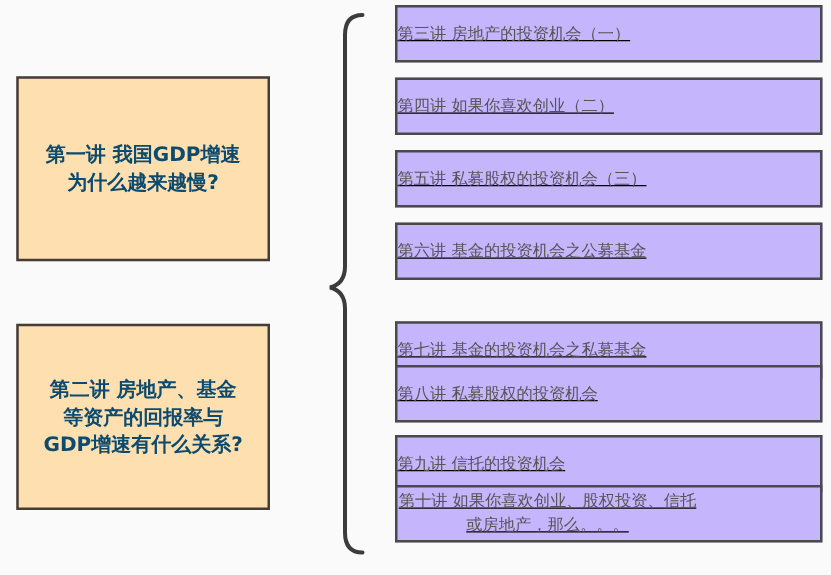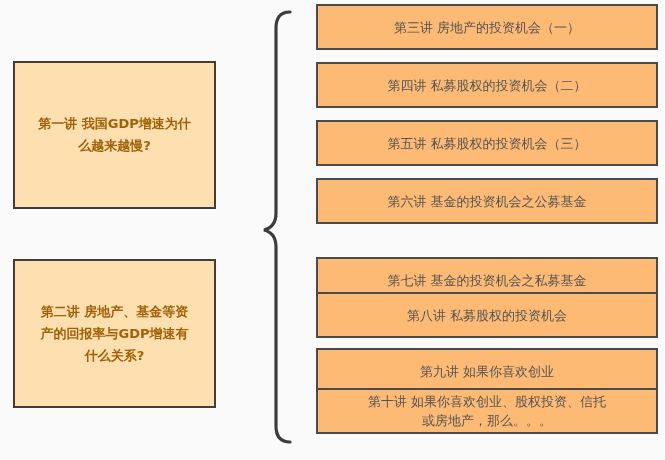--- a/index.html
+++ b/index.html
@@ -9,29 +9,29 @@
     font-family:"DejaVu Sans","Liberation Sans",sans-serif;
   }
   .left-box {
     position:absolute; left:13px; width:199px;
     background:#fddfb0; border:2px solid #433d38;
     display:flex; align-items:center; justify-content:center;
     text-align:center; box-sizing:content-box;
   }
   .left-box span {
     display:block; width:160px;
-    font-size:13px; font-weight:bold; color:#a16207; line-height:22px;
+    font-size:16px; font-weight:bold; color:#0c4a6e; line-height:22px;
   }
   #lb1 { top:61px; height:144px; }
   #lb2 { top:259px; height:145px;align-items:center; }
   .right-box {
     position:absolute; left:316px; width:338px; height:42px;
-    background:#fdba74; border:2px solid #4a4a4a;
-    display:flex; align-items:center; justify-content:center;
-    text-align:center; box-sizing:content-box;
+    background:#c4b5fd; border:2px solid #4a4a4a;
+    display:flex; align-items:center; justify-content:flex-start;
+    text-align:center; box-sizing:content-box;text-decoration:underline;
   }
   .right-box span {
     font-size:13px; color:#555; line-height:19px; display:block;
   }
   .brace { position:absolute; left:258px; top:8px; }
 </style>
 </head>
 <body>
 
 <div>
@@ -44,34 +44,34 @@
   </div>
 
   <svg class="brace" width="40" height="440" viewBox="0 0 40 440">
     <path d="M32 4 C22 4 18 10 18 20 L18 205 C18 215 14 220 6 222 C14 224 18 229 18 239 L18 418 C18 428 22 434 32 434" fill="none" stroke="#3c3c3c" stroke-width="3.2" stroke-linecap="round"></path>
   </svg>
 
   <div class="right-box" style="top:4px;">
     <span>第三讲  房地产的投资机会（一）</span>
   </div>
   <div class="right-box" style="top:62px;">
-    <span>第四讲  私募股权的投资机会（二）</span>
+    <span>第四讲  如果你喜欢创业（二）</span>
   </div>
   <div class="right-box" style="top:120px;">
     <span>第五讲  私募股权的投资机会（三）</span>
   </div>
   <div class="right-box" style="top:178px;">
     <span>第六讲  基金的投资机会之公募基金</span>
   </div>
   <div class="right-box" style="top:236px;margin-top:21px;">
     <span>第七讲  基金的投资机会之私募基金</span>
   </div>
   <div class="right-box" style="top:292px;">
     <span>第八讲  私募股权的投资机会</span>
   </div>
   <div class="right-box" style="top:348px;">
-    <span>第九讲  如果你喜欢创业</span>
+    <span>第九讲  信托的投资机会</span>
   </div>
   <div class="right-box" style="top:388px;">
     <span style="width:240px;">第十讲  如果你喜欢创业、股权投资、信托或房地产，那么。。。</span>
   </div>
 
 </div>
 
 </body></html>

